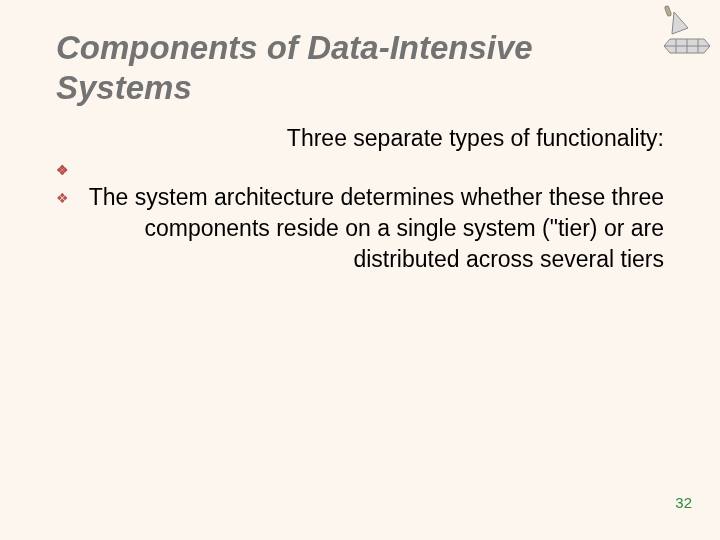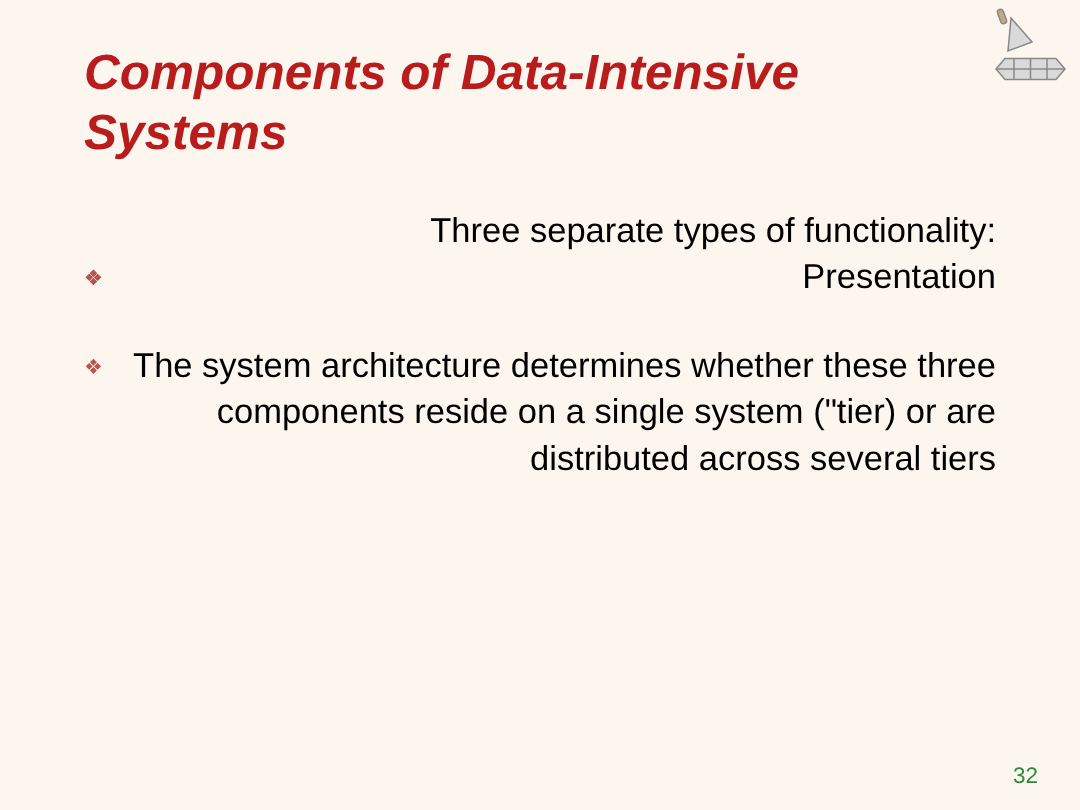--- a/index.html
+++ b/index.html
@@ -10,23 +10,23 @@
       font-family: Arial, Helvetica, sans-serif;
       position: relative;
       overflow: hidden;
     }
     .slide {
       padding: 20px 56px 20px 56px;
     }
     .title {
       font-size: 33px;
       font-style: italic;
-      color: #b91c1c;
+      color: #737373;
       line-height: 1.2;
-      margin-bottom: 31px;
+      margin-bottom: 16px;
       padding-top: 8px;
     }
     .content {
       font-size: 23px;
       color: #000;
       line-height: 1.35;
       text-align: right;
     }
     .intro {
       margin-bottom: 0;
@@ -55,21 +55,21 @@
     }
     .corner-deco {
       position: absolute;
       top: 4px;
       right: 8px;
       width: 70px;
       height: 55px;
     }
     .page-number {
       position: absolute;
-      bottom: 14px;
+      bottom: 29px;
       right: 28px;
       font-size: 15px;
       color: #2d8a3e;
     }
   </style>
 </head>
 <body>
 
 <div class="slide">
   <h1 class="title">Components of Data-Intensive Systems</h1>
@@ -78,21 +78,20 @@
     <p class="intro">Three separate types of functionality:</p>
     <ul class="bullet-list">
       <li>
         <span class="bullet">❖</span>
       </li>
       <li>
         <span class="bullet">❖</span>
       </li>
       <li>
         <span class="bullet">❖</span>
-        <span>Presentation</span>
       </li>
     </ul>
 
     <div class="second-block">
       <span class="bullet">❖</span>
       <span>The system architecture determines whether these three components reside on a single system ("tier) or are distributed across several tiers</span>
     </div>
   </div>
 </div>
 

